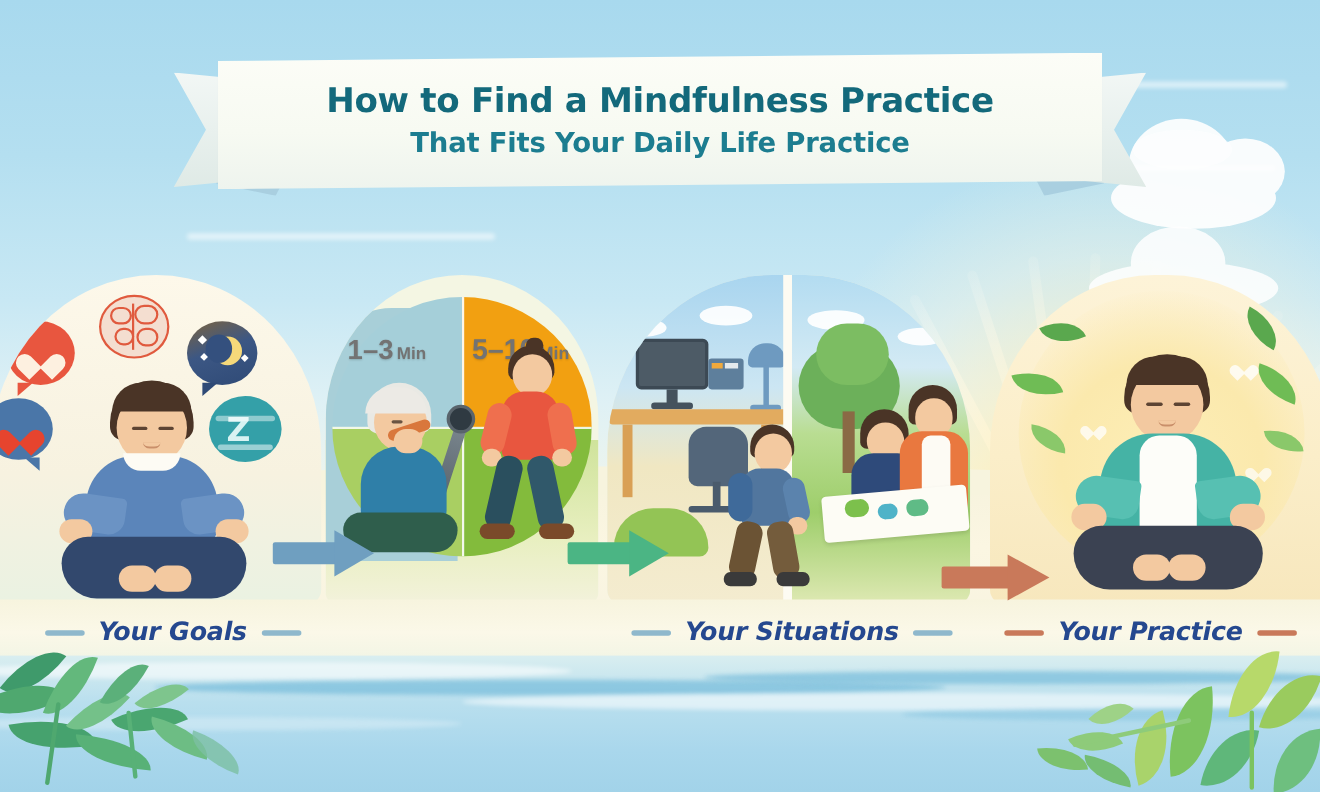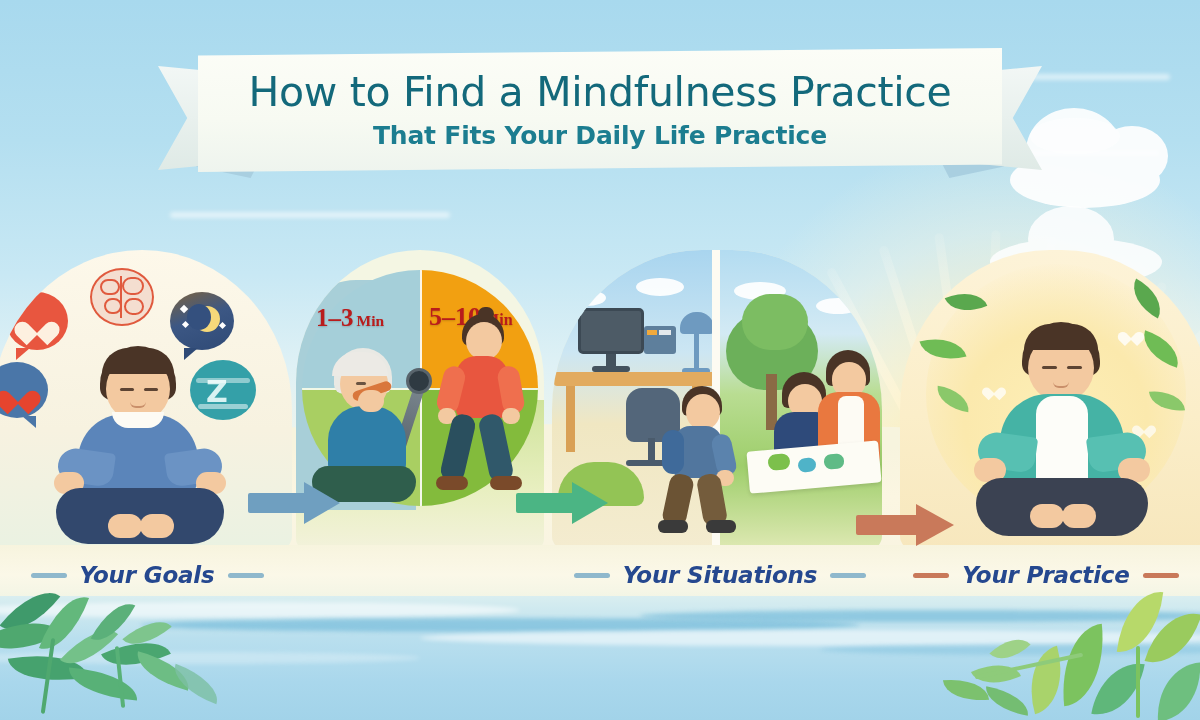--- a/index.html
+++ b/index.html
@@ -100,22 +100,22 @@
   .head-sh { position:absolute; border-radius:50%; background:#f3c9a0; }
   .hair { position:absolute; background:#4a3426; }
   .body-sh { position:absolute; }
 
   
   .wheel {
     position:absolute; border-radius:50%; overflow:hidden;
   }
   .seg { position:absolute; width:100%; height:100%; }
   .wheel-label {
-    position:absolute; color:#b91c1c; font-weight:700;
-    font-family:Liberation Serif, serif;
+    position:absolute; color:#737373; font-weight:700;
+    font-family:Liberation Sans, sans-serif;
     text-shadow:0 1px 2px rgba(0,0,0,.18); white-space:nowrap;
   }
   .wheel-label .unit { font-size:.62em; margin-left:3px; }
   .needle {
     position:absolute; background:linear-gradient(180deg,#7e8a92,#59646c);
     border-radius:4px; transform-origin:50% 0%;
   }
   .hub { position:absolute; border-radius:50%; background:#2f3a42; border:3px solid #59646c; }
 
   
@@ -133,21 +133,21 @@
   .shadow-r { right:196px; clip-path:polygon(100% 0, 0 0, 22% 100%, 100% 62%); }
   .banner {
     position:absolute; left:198px; top:0; width:804px; height:124px;
     background:linear-gradient(180deg,#fcfdf7 0%, #f7faf2 58%, #eef4ee 100%);
     clip-path:polygon(0 6%, 100% 0, 100% 94%, 0 100%);
     box-shadow:0 4px 10px rgba(120,160,180,.22);
     display:flex; flex-direction:column; align-items:center; justify-content:center;
   }
   .title-1 {
     font-family:"DejaVu Sans", sans-serif;
-    font-size:41px; font-weight:400; letter-spacing:-.3px;
+    font-size:31px; font-weight:700; letter-spacing:-.3px;
     color:#13697b; line-height:1.1; white-space:nowrap;
   }
   .title-2 {
     font-family:"DejaVu Sans", sans-serif;
     font-size:25px; font-weight:700; letter-spacing:-.2px;
     color:#1c7d90; line-height:1.15; margin-top:7px; white-space:nowrap;
   }
 
   
   .steps { position:absolute; left:0; top:552px; width:1200px; height:46px; z-index:14; }
@@ -438,21 +438,21 @@
     </div>
     <div class="arrow" style="left:856px; top:254px; width:98px; height:42px;">
       <div class="shaft" style="width:66px; background:#c9795a;"></div>
       <div class="head" style="left:60px; border-left:38px solid #c9795a;"></div>
     </div>
   </div>
 
   <div class="label-strip"></div>
 
   <div class="steps">
-    <div class="step" style="left:2px; width:290px;">
+    <div class="step" style="left:12px; width:290px;">
       <span class="dash" style="background:#8fb8cc;"></span>
       <span class="txt">Your Goals</span>
       <span class="dash" style="background:#8fb8cc;"></span>
     </div>
     <div class="step" style="left:548px; width:344px;">
       <span class="dash" style="background:#8fb8cc;"></span>
       <span class="txt">Your Situations</span>
       <span class="dash" style="background:#8fb8cc;"></span>
     </div>
     <div class="step" style="left:892px; width:308px;">

